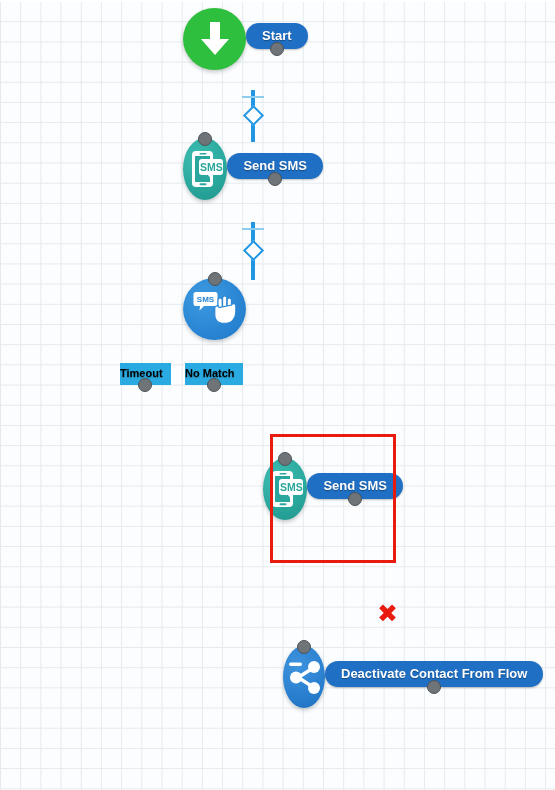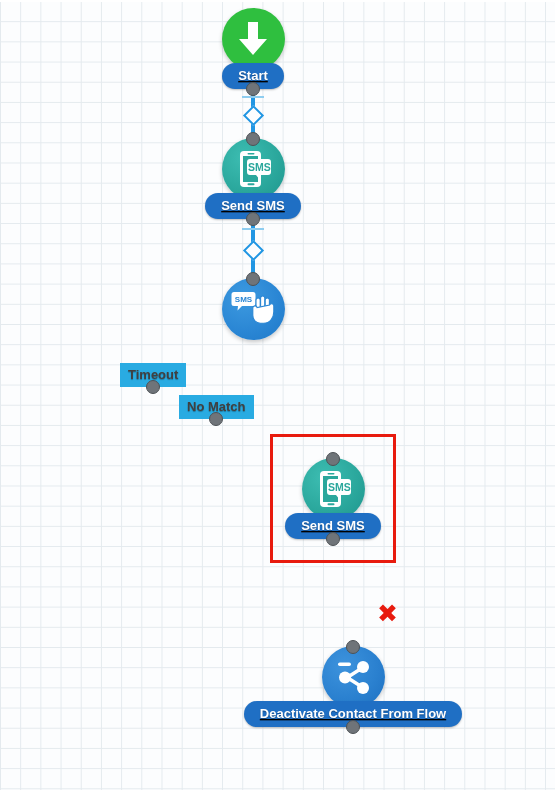--- a/index.html
+++ b/index.html
@@ -36,23 +36,22 @@
     z-index: 0;
   }
 
   
   .node {
     position: absolute;
     width: 140px;
     margin-left: -70px;
     z-index: 5;
     display: flex;
-    flex-direction: column;
+    flex-direction: row;
     align-items: center;
-    text-decoration: underline;
   }
 
   .circle {
     position: relative;
     width: 63px;
     height: 62px;
     border-radius: 50%;
     display: flex;
     align-items: center;
     justify-content: center;
@@ -94,25 +93,25 @@
     text-shadow: 0 1px 1px rgba(0,0,0,.35);
     box-shadow: 0 1px 2px rgba(0,0,0,.25);
     z-index: 8;
   }
   .pill .dot.bottom { bottom: -7px; }
 
   
   .chip {
     position: absolute;
     background: #29abe2;
-    color: #404040;
-    font-size: 13px;
+    color: #000000;
+    font-size: 11px;
     font-weight: bold;
     line-height: 1;
-    padding: 5px 8px 6px 8px;
+    padding: 5px 8px 6px 0;
     white-space: nowrap;
     text-shadow: 0 1px 1px rgba(0,0,0,.3);
     z-index: 7;
   }
   .chip .dot.bottom { bottom: -7px; }
 
   
   .edge {
     position: absolute;
     width: 10px;
@@ -230,21 +229,21 @@
         </g>
       </svg>
     </div>
   </div>
 
   <div class="chip" style="left:120px; top:363px;">
     <span>Timeout</span>
     <span class="dot bottom"></span>
   </div>
 
-  <div class="chip" style="left:179px; top:363px;margin-top:32px;">
+  <div class="chip" style="left:185px; top:363px;">
     <span>No Match</span>
     <span class="dot bottom"></span>
   </div>
 
 
   <div class="selection" style="left:270px; top:434px; width:126px; height:129px;"></div>
 
   <div class="node" style="left:333px; top:458px;">
     <div class="circle teal">
       <span class="dot top"></span>

